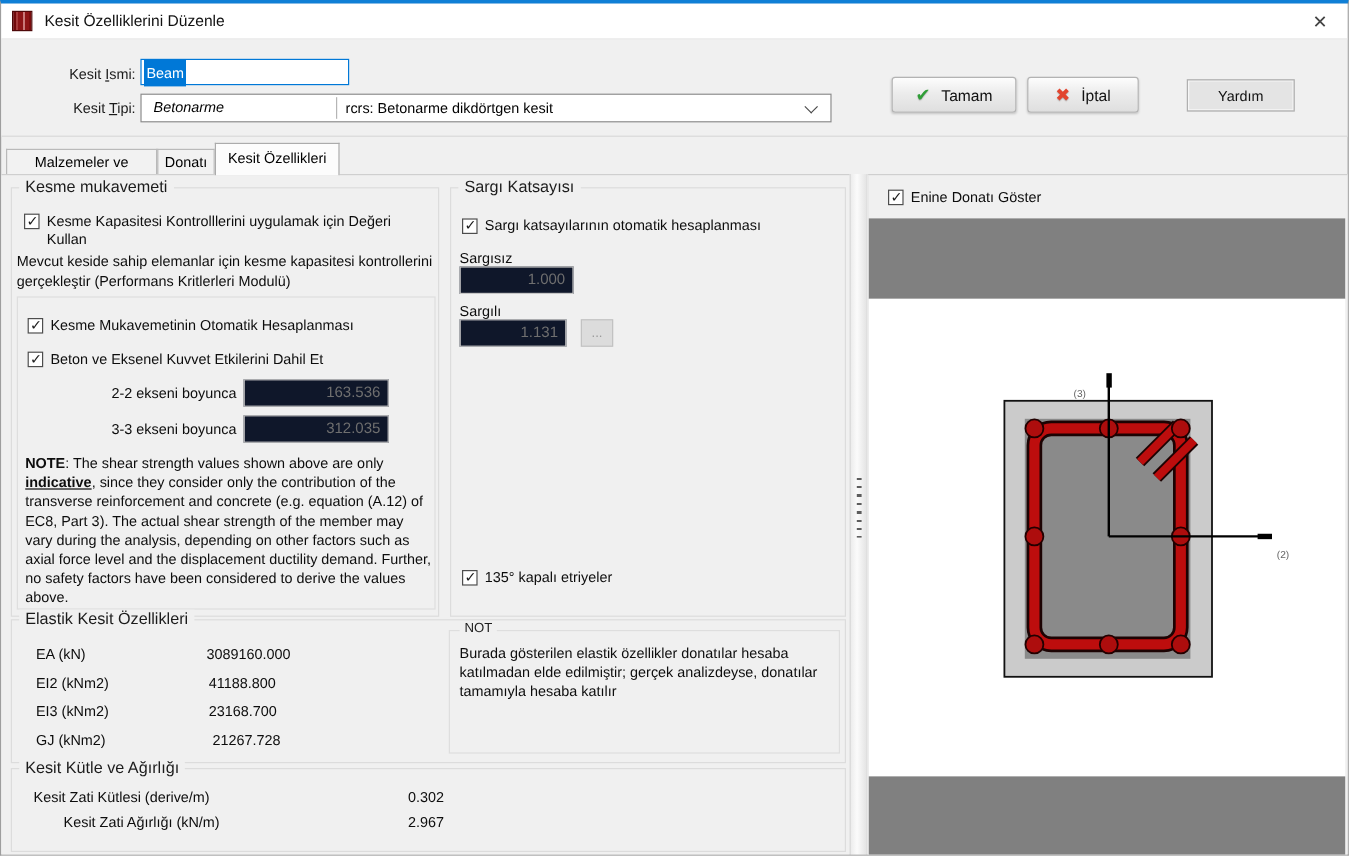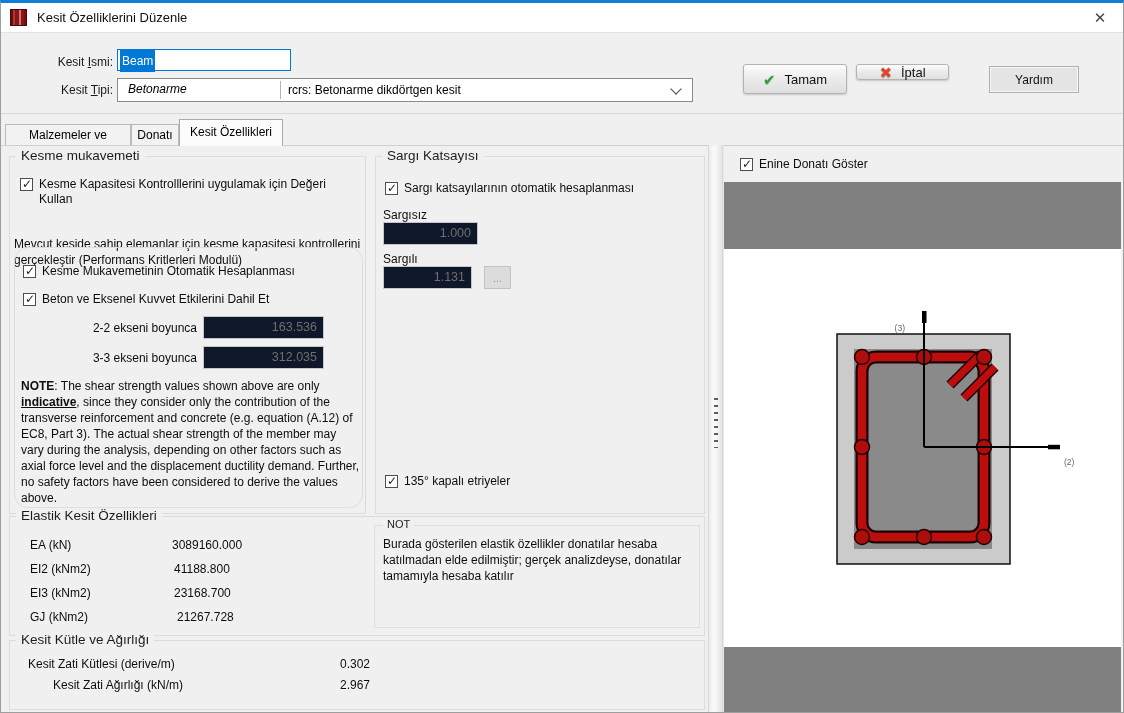--- a/index.html
+++ b/index.html
@@ -108,21 +108,21 @@
       <span class="fam">Betonarme</span>
       <span class="sep"></span>
       <span class="desc">rcrs: Betonarme dikdörtgen kesit</span>
       <span class="chev"></span>
     </div>
 
     <button class="btn" style="left:742px; top:31px; width:104px; height:30px;">
       <span class="ic ic-ok"></span>
       <span>Tamam</span>
     </button>
-    <button class="btn" style="left:855px; top:31px; width:93px; height:16px;">
+    <button class="btn" style="left:855px; top:31px; width:93px; height:30px;">
       <span class="ic ic-cancel"></span>
       <span>İptal</span>
     </button>
     <button class="btn-help" style="left:988px; top:33px; width:90px; height:27px;">Yardım</button>
   </div>
 
   <div class="tabbar">
     <div class="tab" style="left:4px; width:126px;">Malzemeler ve Boyutlar</div>
     <div class="tab" style="left:130px; width:48px;">Donatı</div>
     <div class="tab active" style="left:178px; width:104px;">Kesit Özellikleri</div>
@@ -131,23 +131,23 @@
   <div class="left-page">
 
     <div class="group" style="left:8px; top:10px; width:357px; height:358px;">
       <div class="gtitle">Kesme mukavemeti</div>
 
       <label class="cb" style="left:10px; top:20px; width:340px;">
         <span class="cbbox"></span>
         <span class="cbl">Kesme Kapasitesi Kontrolllerini uygulamak için Değeri Kullan</span>
       </label>
 
-      <div class="para" style="left:4px; top:53px; width:352px;margin-top:26px;">Mevcut keside sahip elemanlar için kesme kapasitesi kontrollerini gerçekleştir (Performans Kritlerleri Modulü)</div>
-
-      <div class="group" style="left:4px; top:90px; width:349px; height:261px; border-color:#dedede;border-radius:14px;">
+      <div class="para" style="left:4px; top:53px; width:352px;">Mevcut keside sahip elemanlar için kesme kapasitesi kontrollerini gerçekleştir (Performans Kritlerleri Modulü)</div>
+
+      <div class="group" style="left:4px; top:90px; width:349px; height:261px; border-color:#dedede;">
         <label class="cb" style="left:8px; top:16px; width:330px;">
           <span class="cbbox"></span>
           <span class="cbl">Kesme Mukavemetinin Otomatik Hesaplanması</span>
         </label>
         <label class="cb" style="left:8px; top:44px; width:330px;">
           <span class="cbbox"></span>
           <span class="cbl">Beton ve Eksenel Kuvvet Etkilerini Dahil Et</span>
         </label>
 
         <div class="rowlabel" style="left:40px; top:73px; width:142px; text-align:right;">2-2 ekseni boyunca</div>

